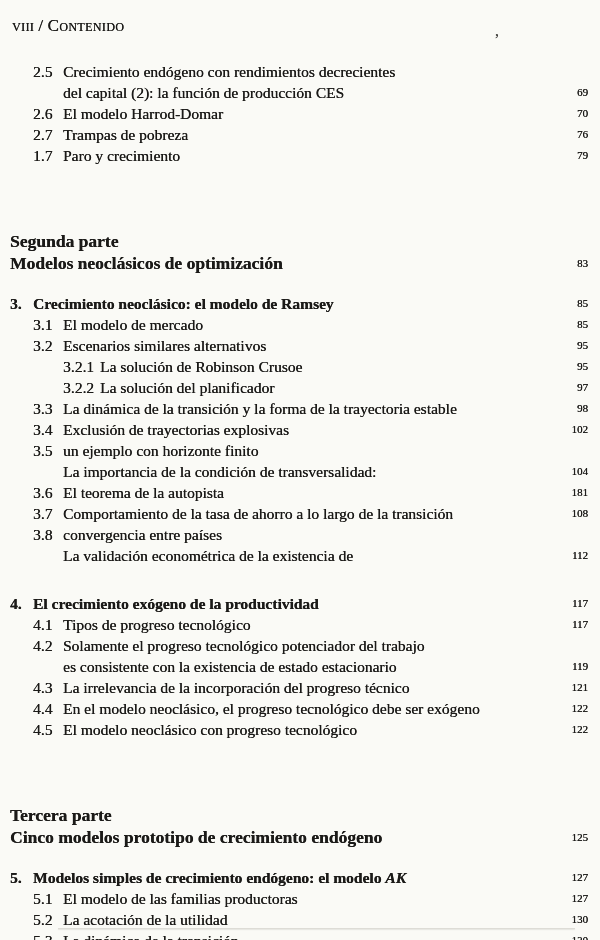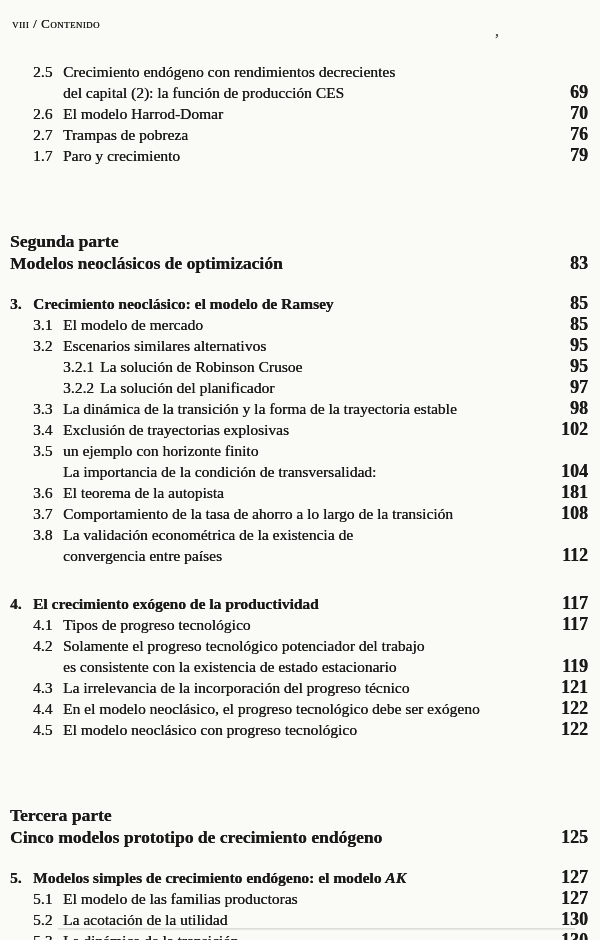--- a/index.html
+++ b/index.html
@@ -11,21 +11,21 @@
     background: #fafaf6;
     color: #1b1a18;
     font-family: "Liberation Serif", "DejaVu Serif", serif;
     text-shadow: 0.25px 0 0 currentColor; 
   }
 
   .page-header {
     position: absolute;
     top: 16px;
     left: 12px;
-    font-size: 13px;
+    font-size: 17px;
     font-variant: small-caps;
     letter-spacing: 0.4px;
     white-space: nowrap;
   }
   .page-header .sep { padding: 0 4px; font-variant: normal; }
 
   .scan-mark {
     position: absolute;
     top: 30px;
     left: 494px;
@@ -48,22 +48,22 @@
     font-size: 15.5px;
     line-height: 21px;
   }
   .row .num   { flex: none; }
   .row .lines { flex: 1 1 auto; min-width: 0; }
   .row .page  {
     flex: none;
     align-self: flex-end;
     min-width: 34px;
     text-align: right;
-    font-weight: bold;
-    font-size: 18px;
+    font-weight: normal;
+    font-size: 11px;
   }
 
   .row.chapter { font-weight: bold; margin-top: 27px; }
   .row.chapter .num { width: 23px; }
 
   .row.section .num { margin-left: 23px; width: 30px; }
 
   .row.subsection .num { margin-left: 53px; width: 37px; }
 
   .row.part {
@@ -200,22 +200,22 @@
     <div class="row section">
       <span class="num">3.7</span>
       <div class="lines">
         <span class="line"><span>Comportamiento de la tasa de ahorro a lo largo de la transición</span></span>
       </div>
       <span class="page">108</span>
     </div>
     <div class="row section">
       <span class="num">3.8</span>
       <div class="lines">
+        <span class="line"><span>convergencia entre países</span></span>
         <span class="line"><span>La validación econométrica de la existencia de</span></span>
-        <span class="line"><span>convergencia entre países</span></span>
       </div>
       <span class="page">112</span>
     </div>
     <div class="row chapter">
       <span class="num">4.</span>
       <div class="lines">
         <span class="line"><span>El crecimiento exógeno de la productividad</span></span>
       </div>
       <span class="page">117</span>
     </div>

